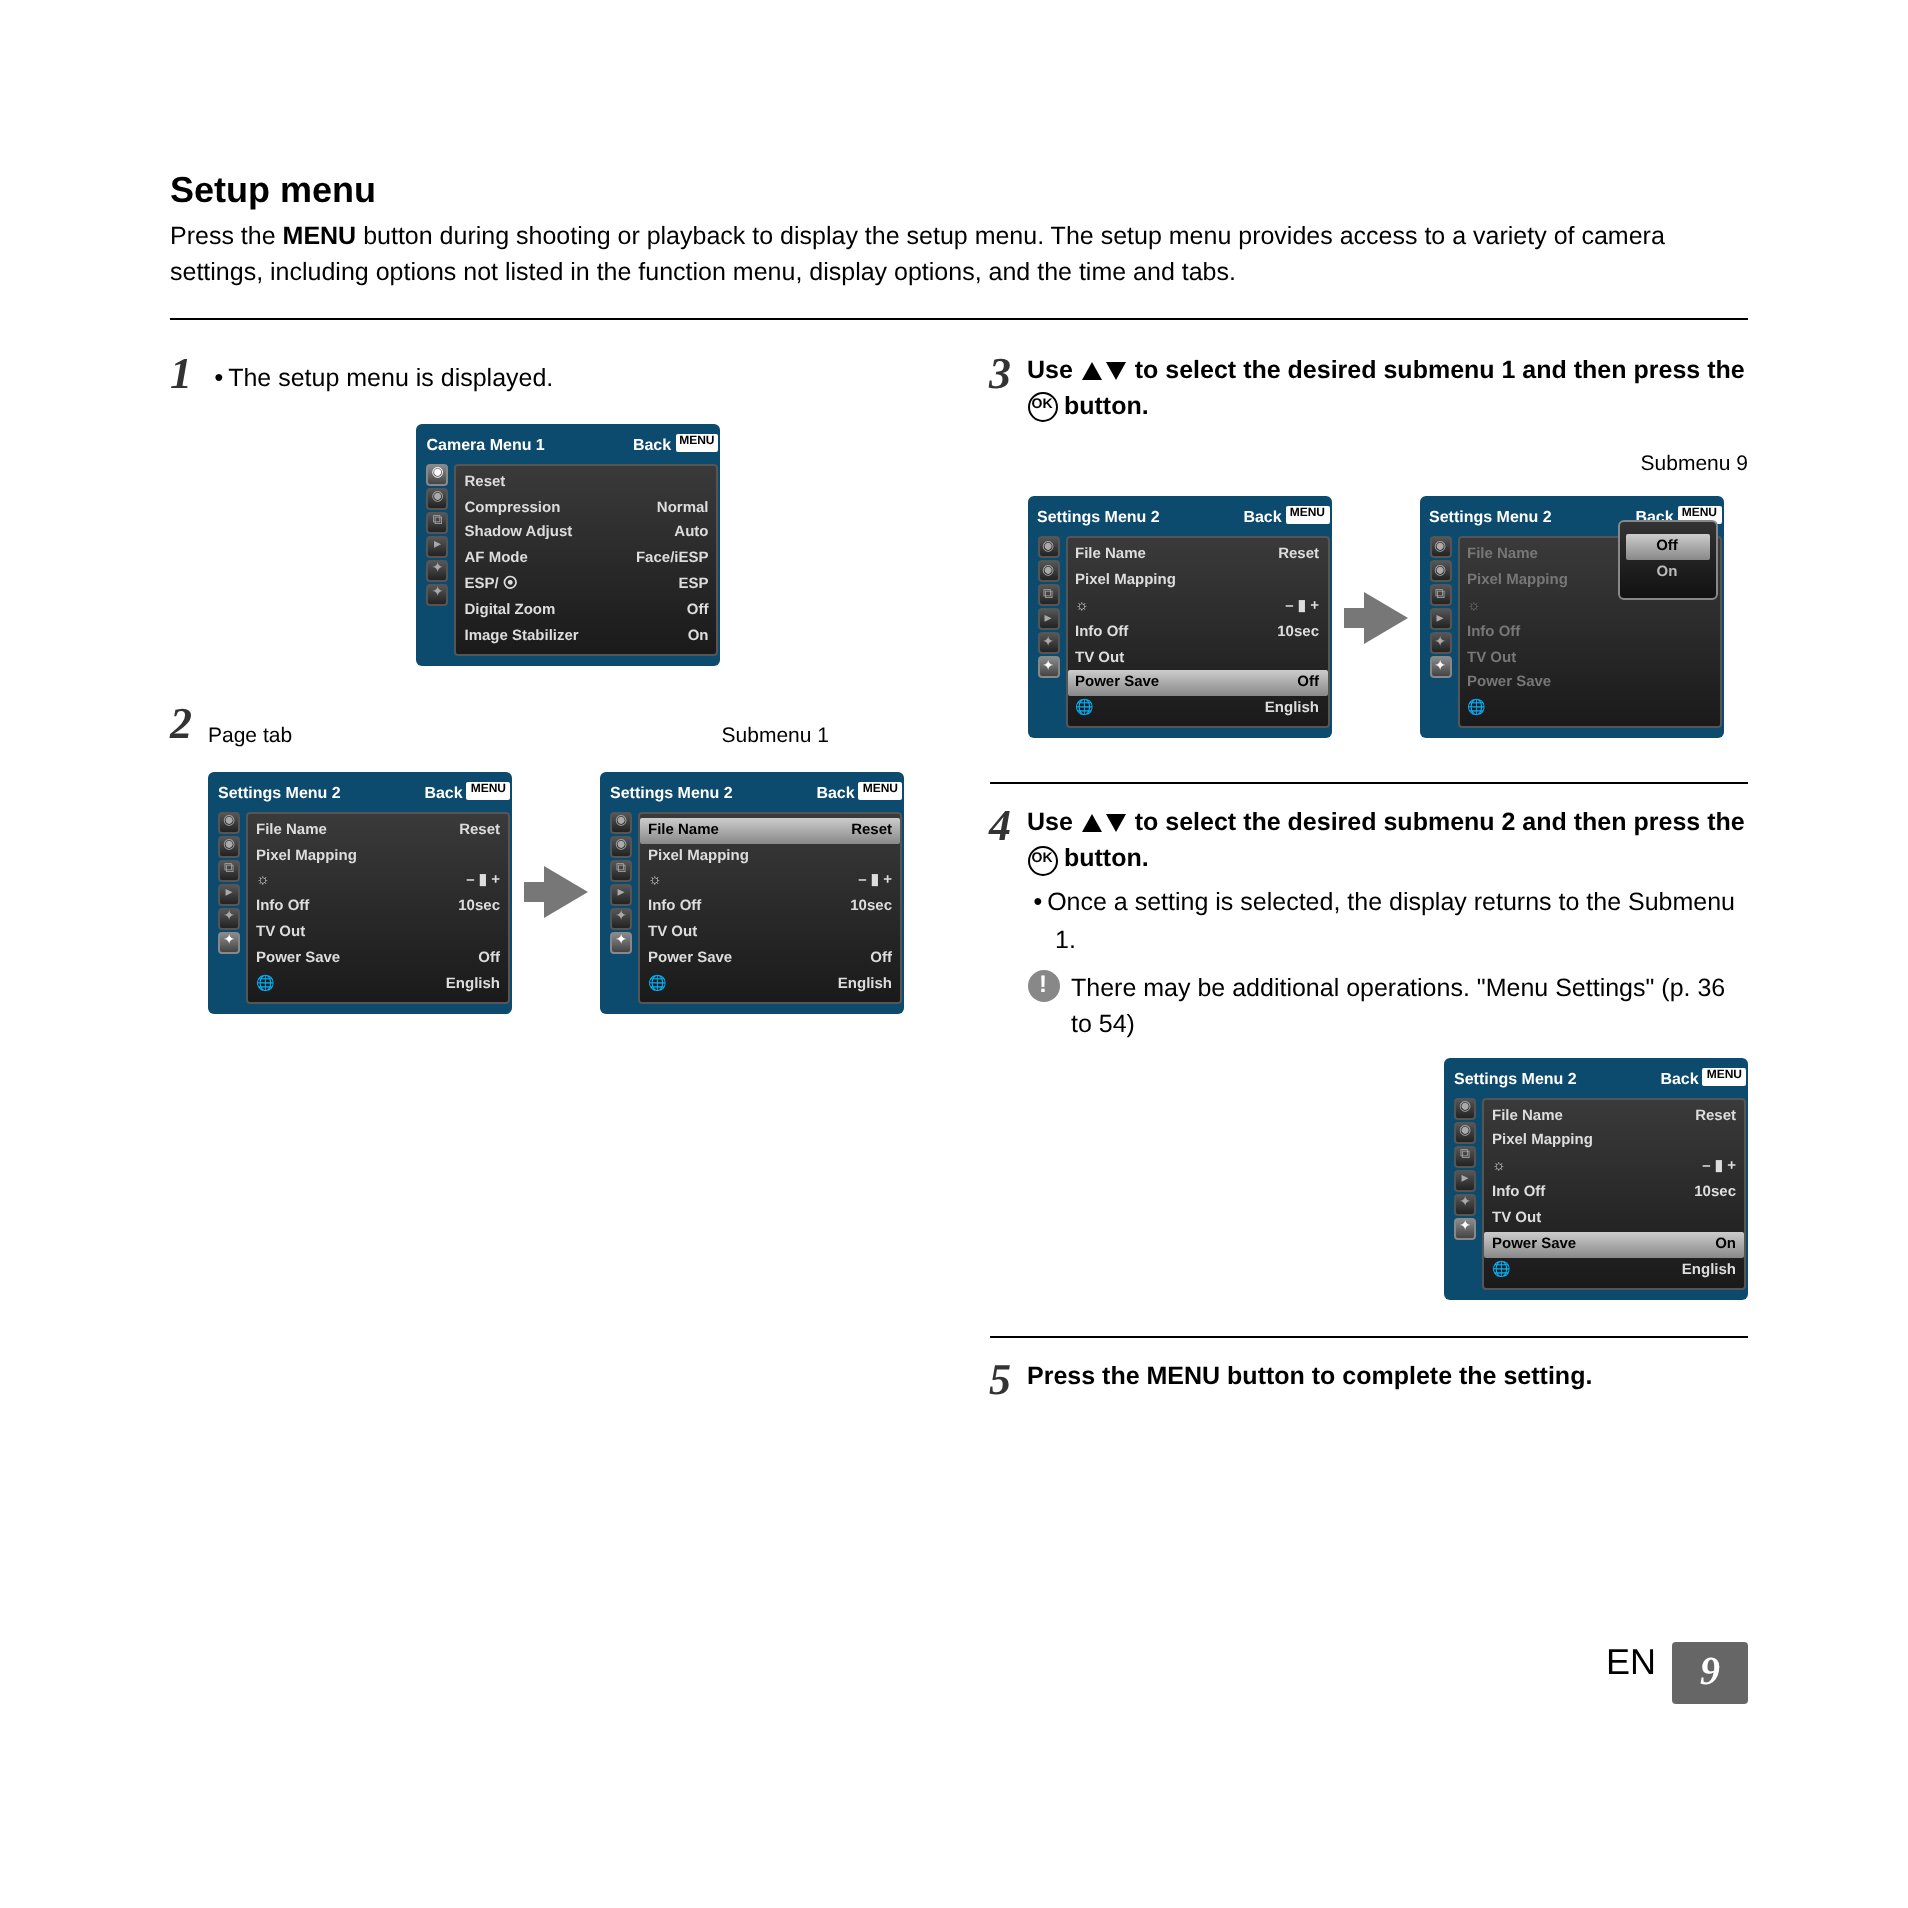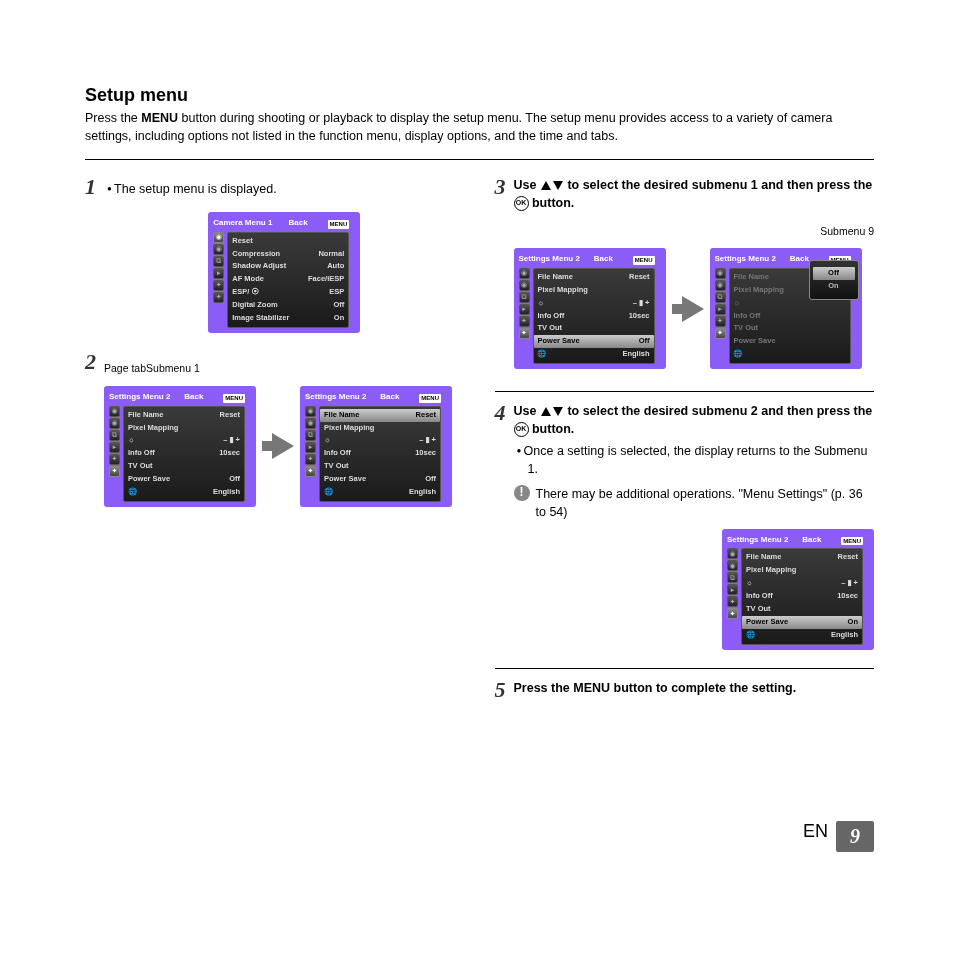--- a/index.html
+++ b/index.html
@@ -15,23 +15,23 @@
   .step-body{flex:1;font-size:12.5px;line-height:1.45}
   .step-title{font-weight:bold;margin-bottom:4px}
   .bullet{margin:4px 0 4px 14px;text-indent:-11px}
   .bullet::before{content:"● ";font-size:8px;position:relative;top:-2px}
   .tri{display:inline-block;width:0;height:0;vertical-align:middle}
   .tri-l{border-top:5px solid transparent;border-bottom:5px solid transparent;border-right:9px solid #000;margin:0 1px}
   .tri-r{border-top:5px solid transparent;border-bottom:5px solid transparent;border-left:9px solid #000;margin:0 1px}
   .tri-u{border-left:5px solid transparent;border-right:5px solid transparent;border-bottom:9px solid #000;margin:0 1px}
   .tri-d{border-left:5px solid transparent;border-right:5px solid transparent;border-top:9px solid #000;margin:0 1px}
   .ok{display:inline-block;border:1.2px solid #000;border-radius:50%;font-size:7px;width:13px;height:13px;line-height:12px;text-align:center;vertical-align:middle;font-weight:bold}
-  .screen{background:#8b5cf6;color:#fff;font-size:8px;padding:5px 11px 5px 5px;width:152px;box-sizing:border-box;border-radius:3px;display:inline-block;vertical-align:top}
+  .screen{background:#0c4a6e;color:#fff;font-size:8px;padding:5px 1px 5px 5px;width:152px;box-sizing:border-box;border-radius:3px;display:inline-block;vertical-align:top}
   .screen-hd{display:flex;justify-content:space-between;font-weight:bold;margin-bottom:3px}
-  .back{display:flex;align-items:flex-end;gap:20px}
+  .back{display:flex;align-items:flex-start;gap:2px}
   .mbadge{background:#fff;color:#000;font-size:6px;padding:0 2px;border-radius:1px;font-weight:bold}
   .screen-body{display:flex;gap:3px}
   .tabs{display:flex;flex-direction:column;gap:0}
   .tab{width:11px;height:11px;background:linear-gradient(#555,#222);border:1px solid #555;border-radius:2px;margin-bottom:1px;box-sizing:border-box;display:flex;align-items:center;justify-content:center;color:#aaa;font-size:7px}
   .tab.sel{background:linear-gradient(#888,#444);border-color:#888;color:#fff}
   .list{flex:1;background:linear-gradient(#3a3a3a,#1a1a1a);border:1px solid #555;border-radius:2px;padding:2px 4px}
   .row{display:flex;justify-content:space-between;padding:1px 0;font-size:7.5px;font-weight:bold;color:#ddd}
   .row.hl{background:linear-gradient(#ccc,#888);color:#000;margin:0 -4px;padding:1px 4px;border-radius:1px}
   .row.dim{color:#777}
   .label{font-size:10.5px;color:#000;margin-bottom:2px}
@@ -118,21 +118,21 @@
                   </div>
               </div>
             </div>
           </div>
         </div>
       </div>
 
       <div class="step" style="margin-top:18px">
         <div class="num">2</div>
         <div class="step-body">
-          <div style="display:flex;justify-content:flex-start;margin-top:10px">
+          <div style="display:flex;justify-content:space-between;margin-top:10px">
             <span class="label">Page tab</span>
             <span class="label" style="margin-right:50px">Submenu 1</span>
           </div>
           <div class="screens-row">
             <div class="screen">
               <div class="screen-hd">
                   <span>Settings Menu 2</span>
                   <span class="back">
                     <span>Back</span>
                     <span class="mbadge">MENU</span>

